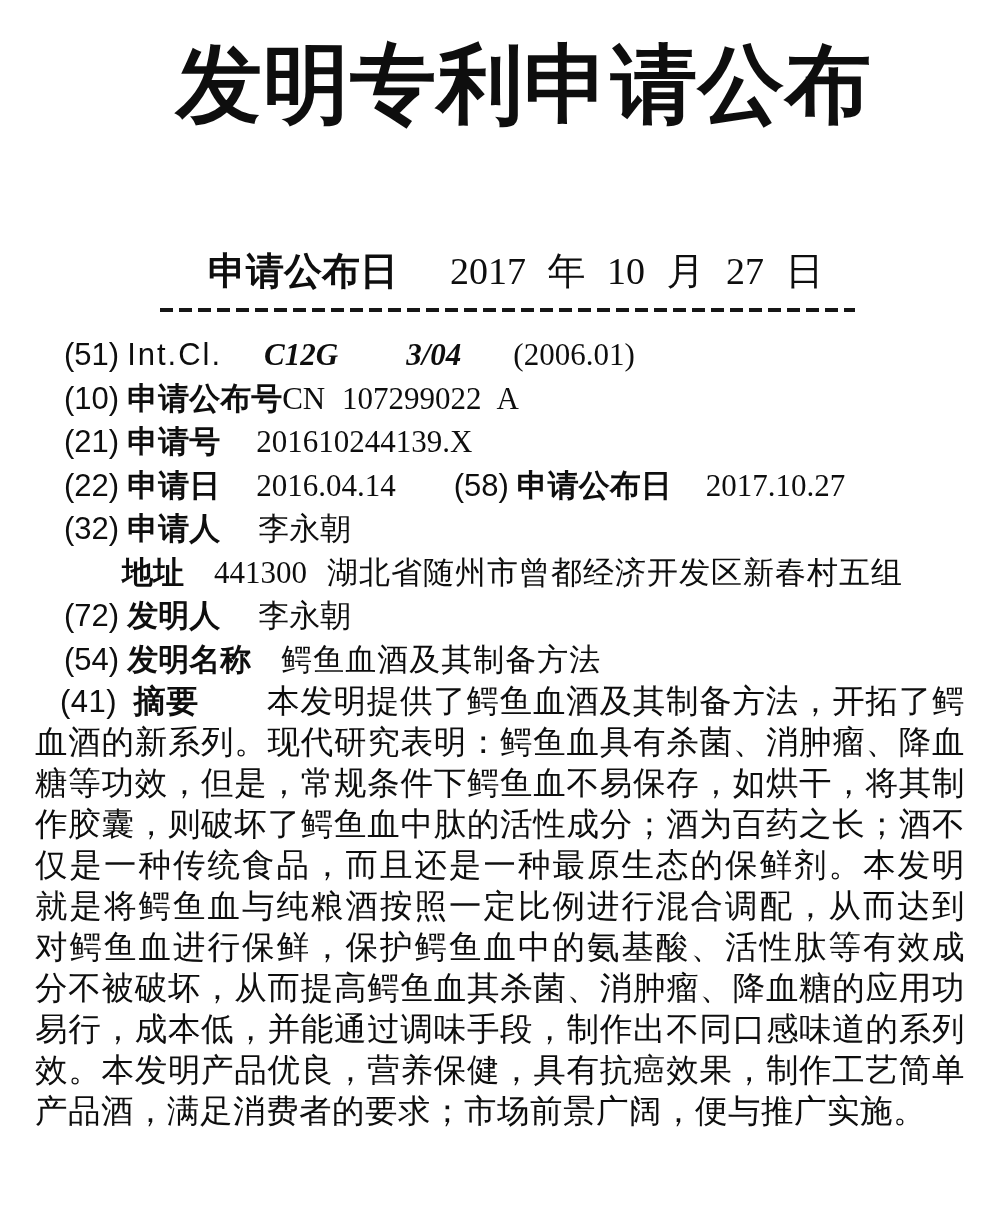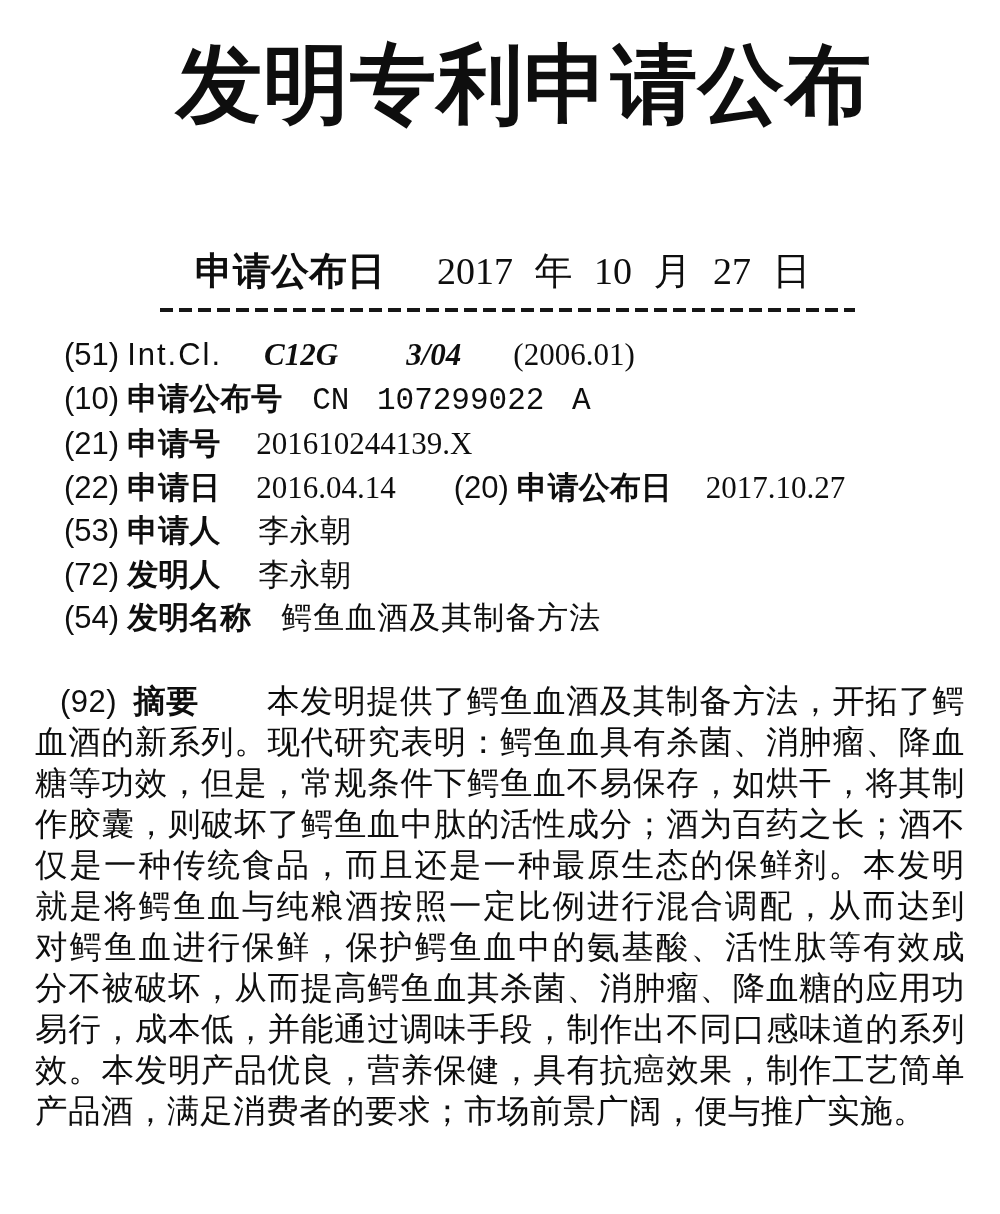--- a/index.html
+++ b/index.html
@@ -25,21 +25,21 @@
     font-weight: bold;
     font-size: 86px;
     line-height: 1.3;
     letter-spacing: 1px;
     white-space: nowrap;
   }
 
   
   .pub-date-line {
     position: absolute;
-    top: 246px; left: 195px;
+    top: 246px; left: 208px;
     font-size: 38px;
     white-space: nowrap;
   }
   .pd-label {
     font-family: "Liberation Sans", "DejaVu Sans", sans-serif;
     font-weight: bold;
   }
   .pd-value {
     font-family: "Liberation Serif", "DejaVu Serif", serif;
     margin-left: 52px;
@@ -78,21 +78,21 @@
     letter-spacing: 2px;
   }
   .sv { font-family: "Liberation Serif", "DejaVu Serif", serif; }
   .ipc {
     font-style: italic;
     font-weight: bold;
     margin-left: 42px;
   }
   .ipc2 { margin-left: 68px; text-align: center; }
   .ver { margin-left: 52px; }
-  .v-pub { margin-left: 30px; word-spacing: 9px; font-family: Liberation Mono, monospace; }
+  .v-pub { word-spacing: 9px; }
   .v-app { margin-left: 36px; text-align: center; }
   .v-date { margin-left: 36px; }
   .num43 { margin-left: 58px; }
   .v-date2 { margin-left: 34px; }
   .v-person { margin-left: 38px; }
   .addr-label { margin-left: 58px; }
   .v-post { margin-left: 30px; }
   .v-addr { margin-left: 20px; letter-spacing: 1px; }
   .v-title { margin-left: 30px; letter-spacing: 1px; }
 
@@ -139,41 +139,44 @@
 
     <div class="row">
       <span class="num">(10)</span><span class="cjk-label">申请公布号</span><span class="sv v-pub">CN 107299022 A</span>
     </div>
 
     <div class="row">
       <span class="num">(21)</span><span class="cjk-label">申请号</span><span class="sv v-app">201610244139.X</span>
     </div>
 
     <div class="row">
-      <span class="num">(22)</span><span class="cjk-label">申请日</span><span class="sv v-date">2016.04.14</span><span class="num num43">(20)</span><span class="cjk-label">申请公布日</span><span class="sv v-date2">2017.10.27</span>
+      <span class="num">(22)</span><span class="cjk-label">申请日</span><span class="sv v-date">2016.04.14</span><span class="num num43">(58)</span><span class="cjk-label">申请公布日</span><span class="sv v-date2">2017.10.27</span>
     </div>
 
     <div class="row">
-      <span class="num">(53)</span><span class="cjk-label">申请人</span><span class="sv v-person">李永朝</span>
+      <span class="num">(32)</span><span class="cjk-label">申请人</span><span class="sv v-person">李永朝</span>
     </div>
 
+    <div class="row">
+      <span class="cjk-label addr-label">地址</span><span class="sv v-post">441300</span><span class="sv v-addr">湖北省随州市曾都经济开发区新春村五组</span>
+    </div>
 
     <div class="row">
       <span class="num">(72)</span><span class="cjk-label">发明人</span><span class="sv v-person">李永朝</span>
     </div>
 
     <div class="row">
       <span class="num">(54)</span><span class="cjk-label">发明名称</span><span class="sv v-title">鳄鱼血酒及其制备方法</span>
     </div>
 
   </div>
 
   <div class="abstract">
     <div class="abs-line abs-first">
-      <span class="num">(92)</span><span class="cjk-label">摘要</span><span class="gap70"></span><span>本发明提供了鳄鱼血酒及其制备方法，开拓了鳄鱼</span>
+      <span class="num">(41)</span><span class="cjk-label">摘要</span><span class="gap70"></span><span>本发明提供了鳄鱼血酒及其制备方法，开拓了鳄鱼</span>
     </div>
     <div class="abs-line">血酒的新系列。现代研究表明：鳄鱼血具有杀菌、消肿瘤、降血</div>
     <div class="abs-line">糖等功效，但是，常规条件下鳄鱼血不易保存，如烘干，将其制</div>
     <div class="abs-line">作胶囊，则破坏了鳄鱼血中肽的活性成分；酒为百药之长；酒不</div>
     <div class="abs-line">仅是一种传统食品，而且还是一种最原生态的保鲜剂。本发明</div>
     <div class="abs-line">就是将鳄鱼血与纯粮酒按照一定比例进行混合调配，从而达到</div>
     <div class="abs-line">对鳄鱼血进行保鲜，保护鳄鱼血中的氨基酸、活性肽等有效成</div>
     <div class="abs-line">分不被破坏，从而提高鳄鱼血其杀菌、消肿瘤、降血糖的应用功</div>
     <div class="abs-line">易行，成本低，并能通过调味手段，制作出不同口感味道的系列</div>
     <div class="abs-line">效。本发明产品优良，营养保健，具有抗癌效果，制作工艺简单</div>

